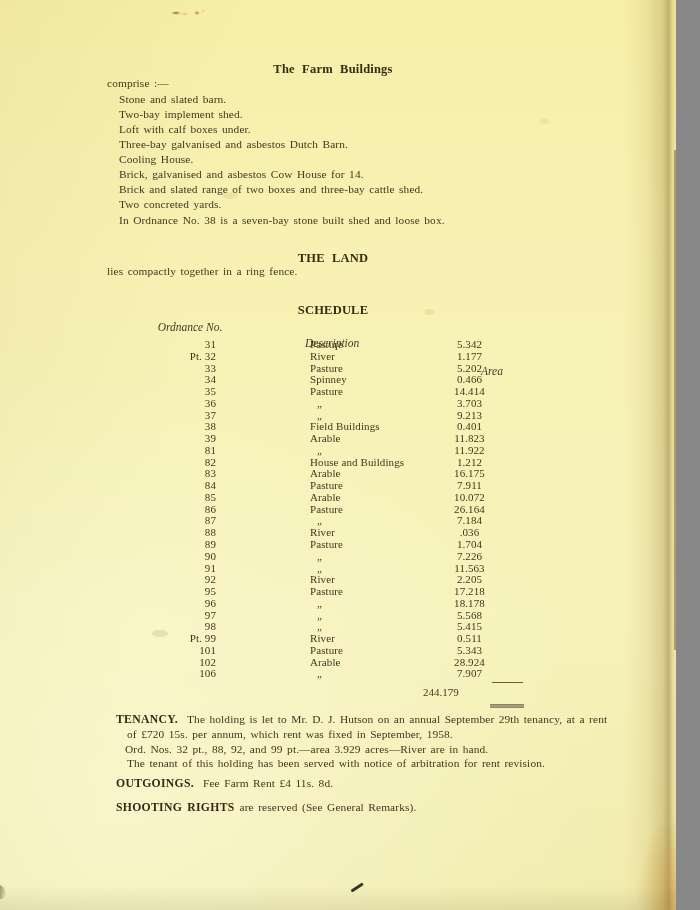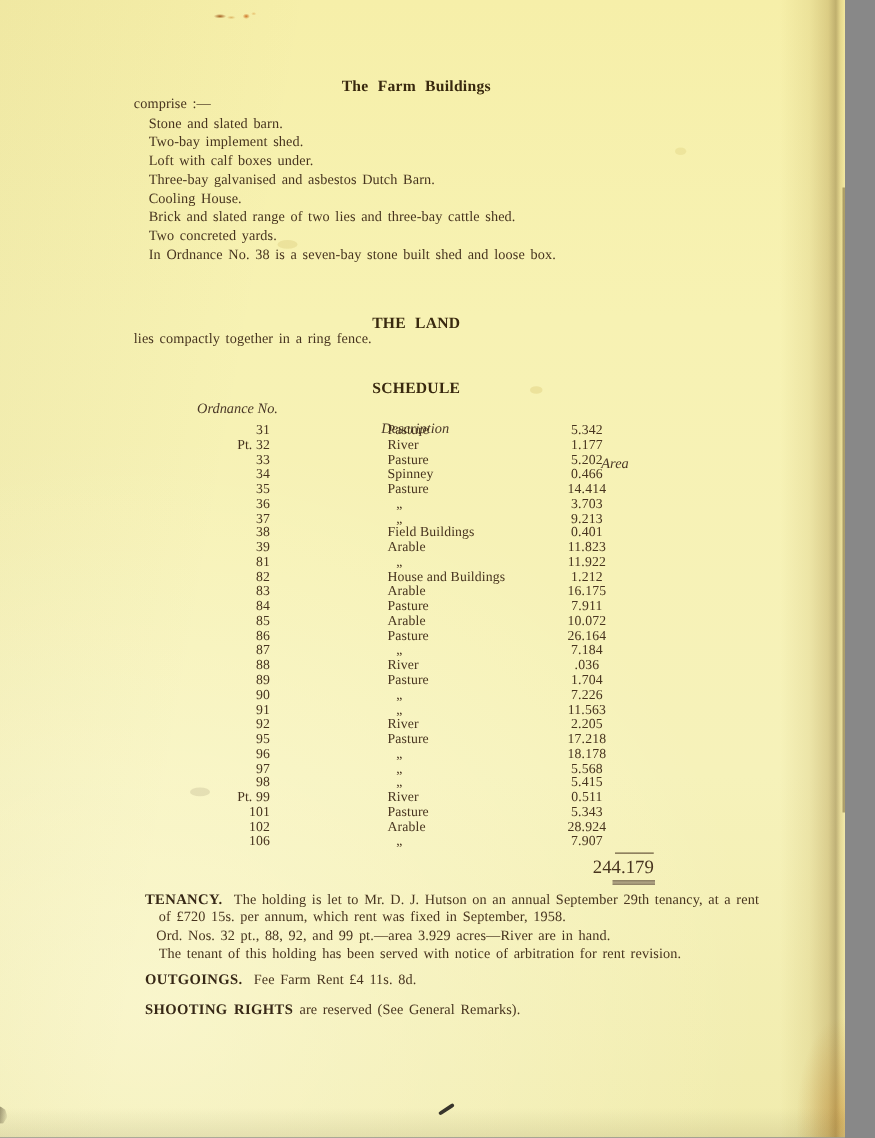--- a/index.html
+++ b/index.html
@@ -31,21 +31,21 @@
   .th-area { left:462px; width:60px; text-align:center;margin-top:44px; }
 
   .sched { left:90px; top:339px; width:433px; font-size:11px; letter-spacing:.1px; }
   .trow { display:flex; height:11.78px; line-height:11.9px; }
   .c1 { width:126px; text-align:right; }
   .c2 { width:200px; padding-left:94px; box-sizing:border-box; }
   .c2.ditto { padding-left:101px; }
   .c3 { width:107px; text-align:center; }
 
   .total-rule { left:492px; top:682px; width:31px; height:1px; background:#6d5c40; }
-  .total-value { left:423px; top:686px; width:100px; text-align:right; font-size:15px; }
+  .total-value { left:423px; top:686px; width:100px; text-align:left; font-size:11px; }
   .total-dbl { left:490px; top:704px; width:34px; height:4px;
                background:linear-gradient(#897c60,#b0a484 55%,#8a7d61); }
 
   .lbl { font-weight:bold; font-size:11.7px; color:#372816; letter-spacing:.3px; word-spacing:2px; }
   .t1 { left:116px; top:713px; }
   .t1 .lbl { margin-right:9px; }
   .t2 { left:127px; top:728px; }
   .t3 { left:125px; top:743px; }
   .t4 { left:127px; top:757px; }
   .outgoings { left:116px; top:777px; }
@@ -86,21 +86,22 @@
 <div class="page">
 
   <div class="abs center sec-title" style="top:62px">The Farm Buildings</div>
   <div class="abs body-line comprise">comprise :—</div>
   <div class="abs body-line buildings">
     <div>Stone and slated barn.</div>
     <div>Two-bay implement shed.</div>
     <div>Loft with calf boxes under.</div>
     <div>Three-bay galvanised and asbestos Dutch Barn.</div>
     <div>Cooling House.</div>
-    <div>Brick and slated range of two lies and three-bay cattle shed.</div>
+    <div>Brick, galvanised and asbestos Cow House for 14.</div>
+    <div>Brick and slated range of two boxes and three-bay cattle shed.</div>
     <div>Two concreted yards.</div>
     <div>In Ordnance No. 38 is a seven-bay stone built shed and loose box.</div>
   </div>
 
   <div class="abs center sec-title land-title">THE LAND</div>
   <div class="abs body-line land-text">lies compactly together in a ring fence.</div>
 
   <div class="abs center sec-title schedule-title">SCHEDULE</div>
   <div class="abs th th-ord">Ordnance No.</div>
   <div class="abs th th-desc">Description</div>

